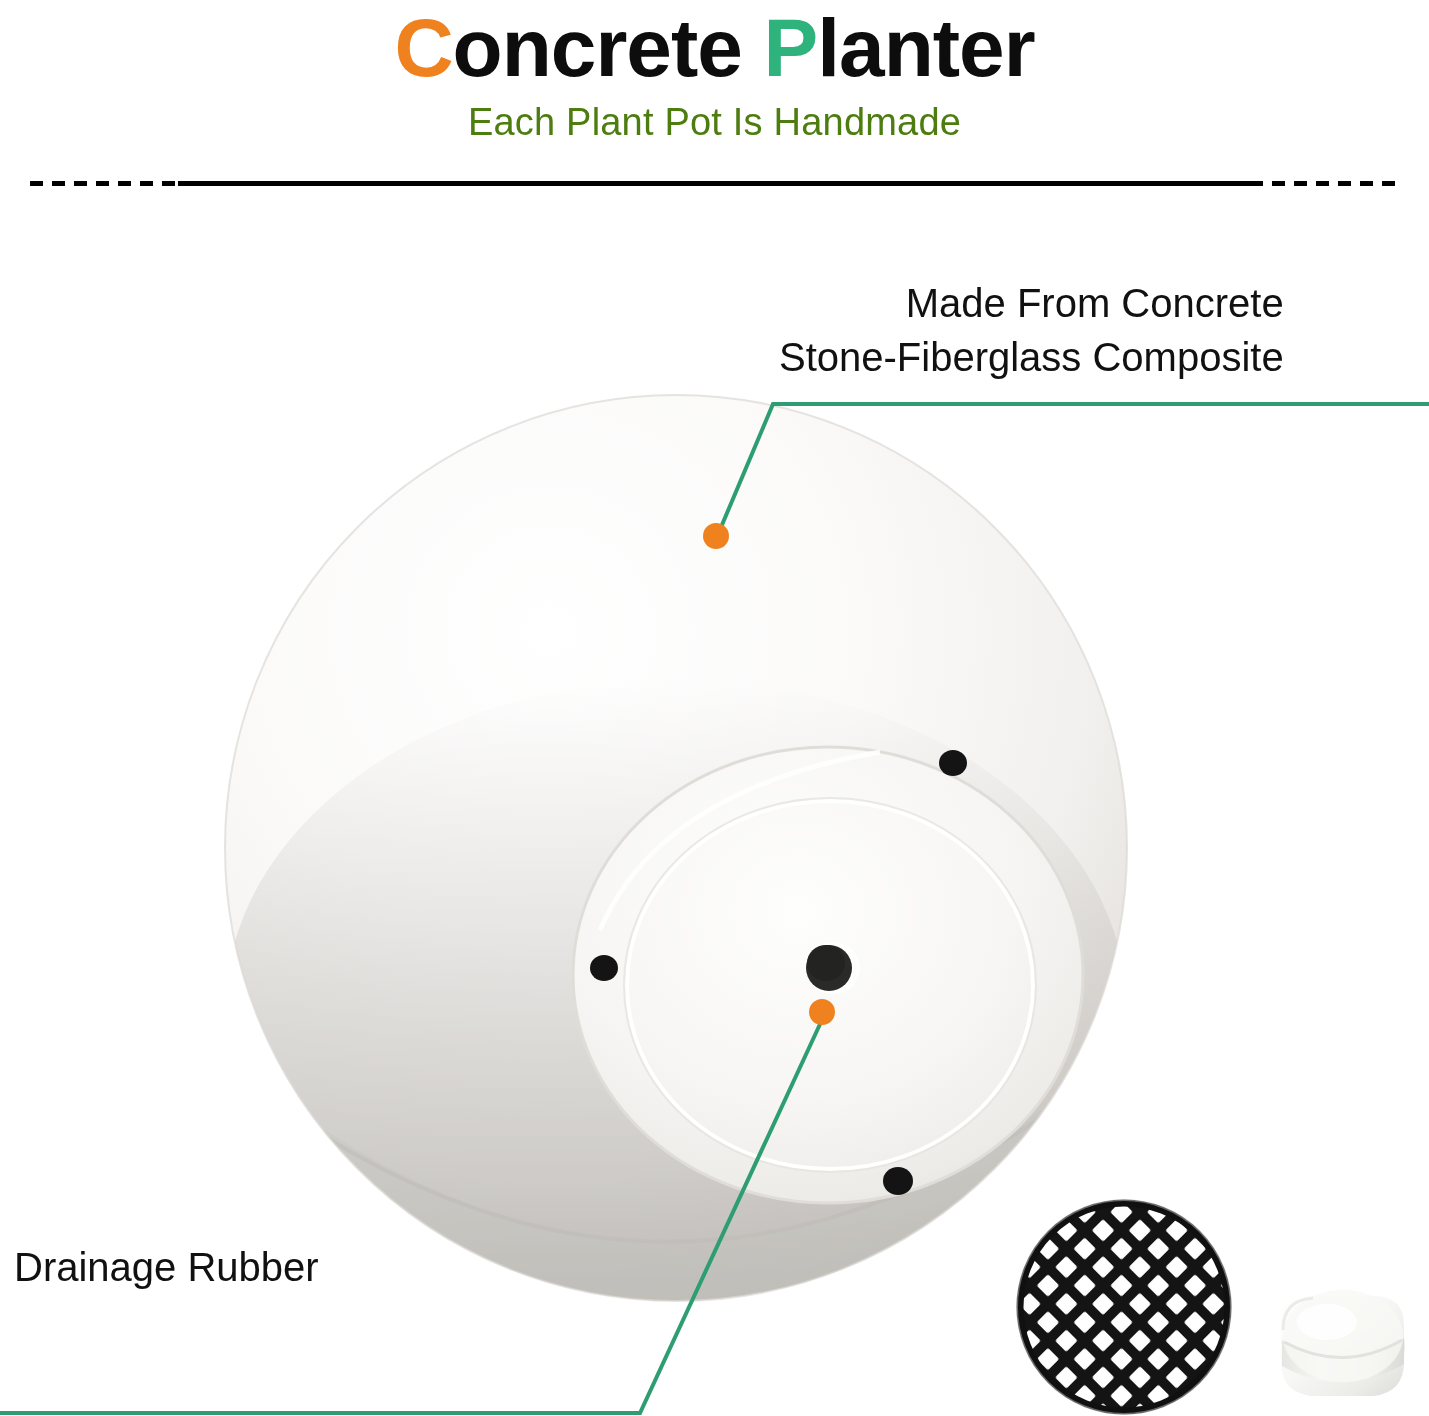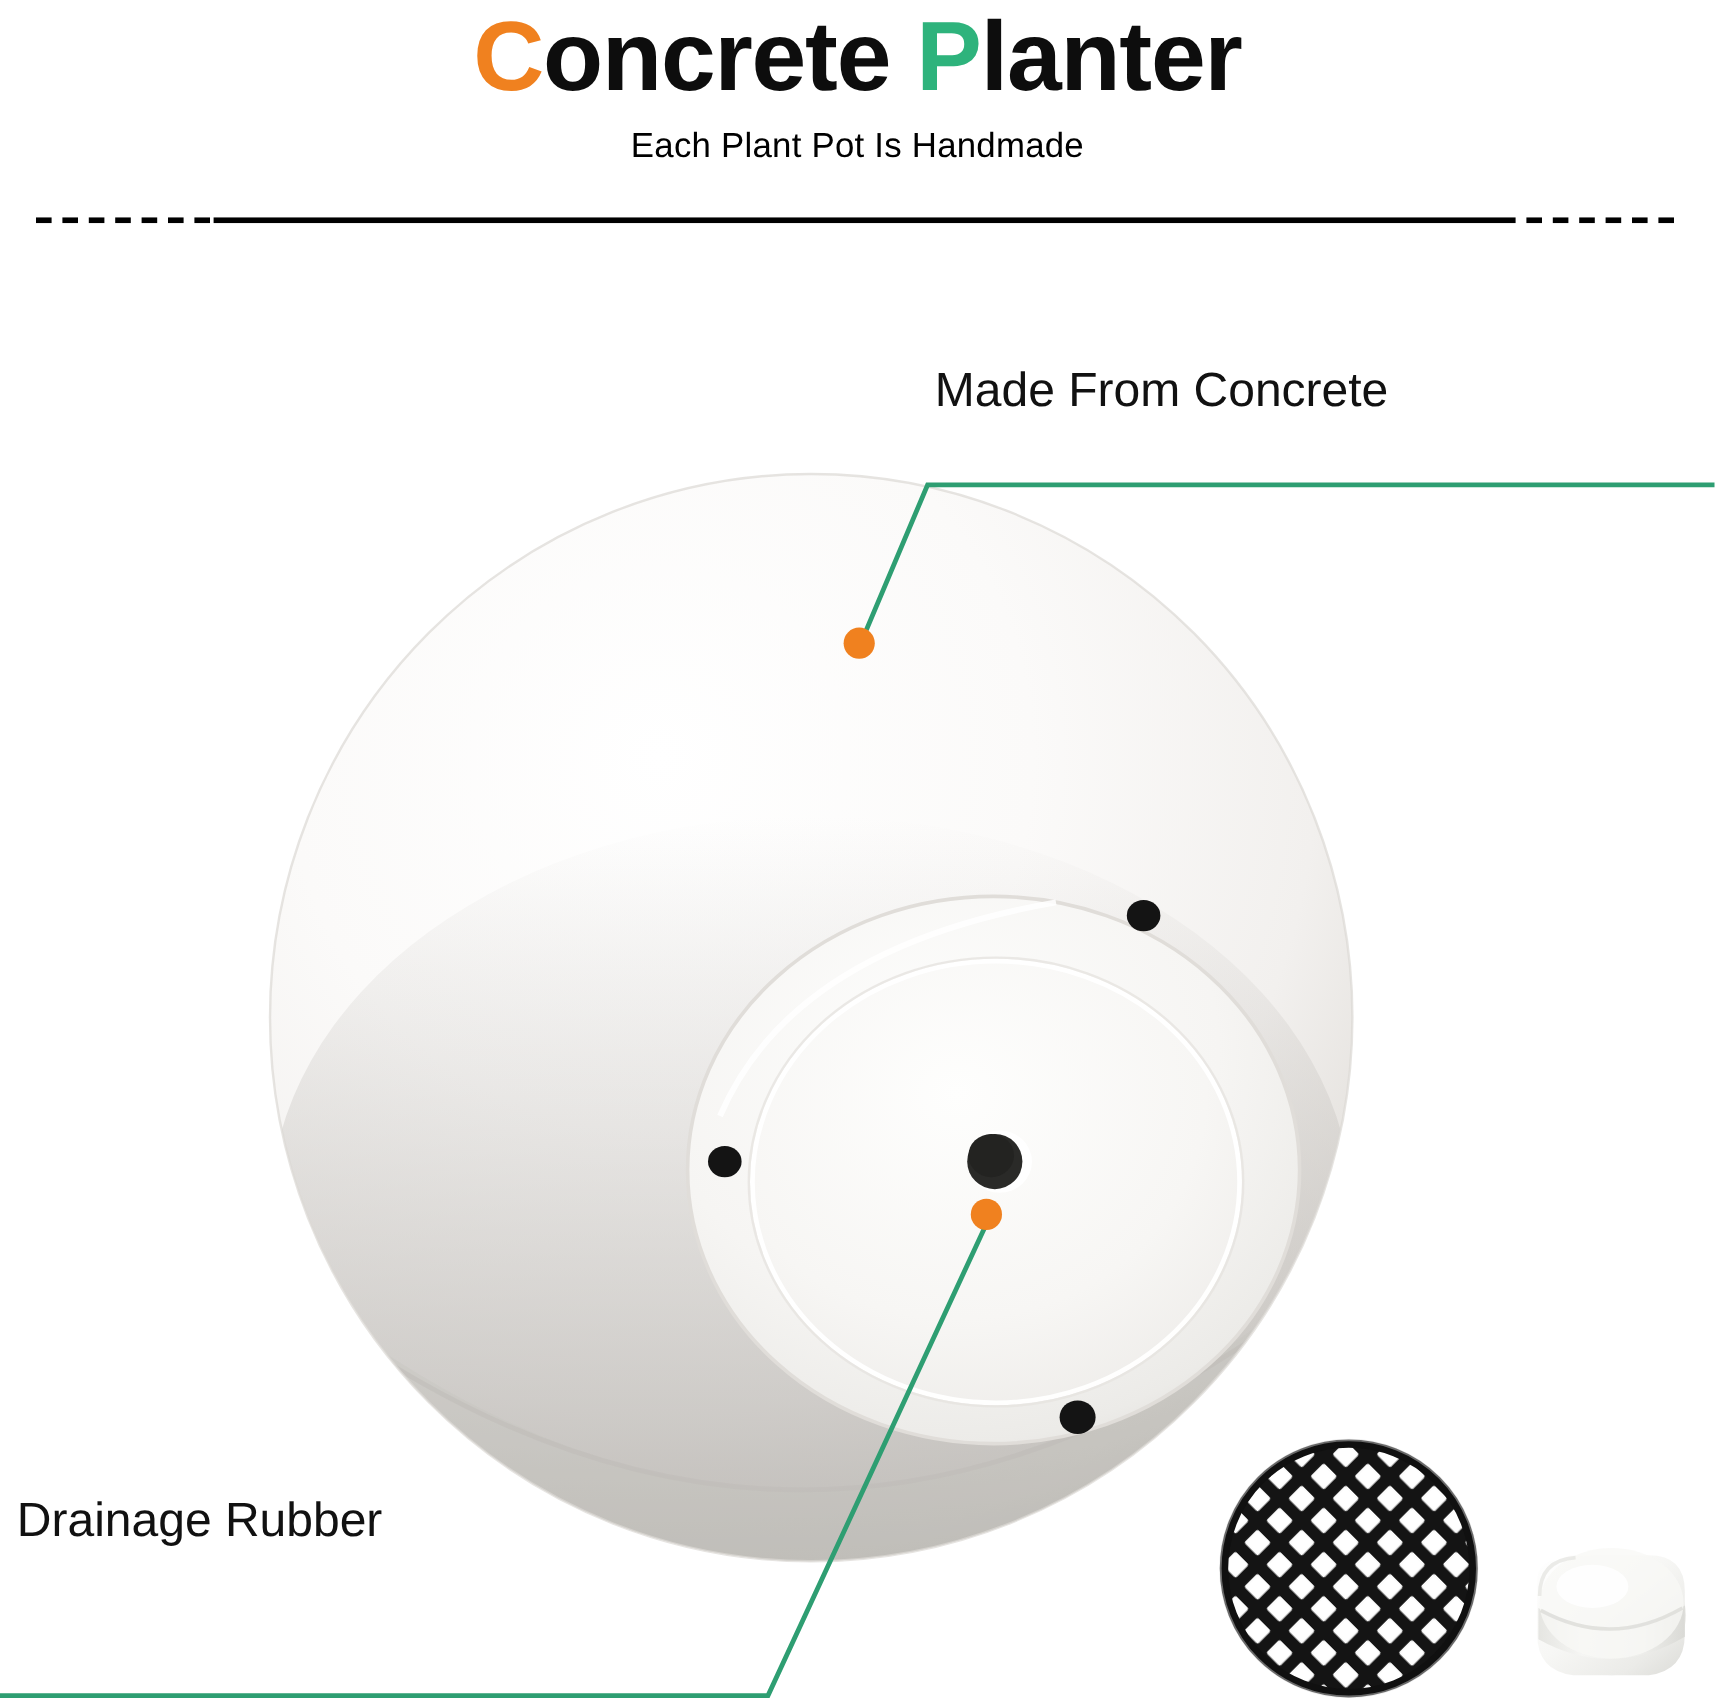--- a/index.html
+++ b/index.html
@@ -30,23 +30,23 @@
     line-height:96px;
     color:#111111;
     white-space:nowrap;
   }
   #main-title .t-orange { color:#F0811F; }
   #main-title .t-green  { color:#2EB37C; }
   #main-title .t-dark   { color:#0d0d0d; }
 
   #subtitle {
     margin-top:6px;
-    font-size:29px;
+    font-size:38px;
     font-weight:400;
-    color:#000000;
+    color:#4d7c0f;
     line-height:40px;
     letter-spacing:0.2px;
   }
 
   
   #divider {
     position:absolute;
     left:28px; top:181px;
     width:1378px; height:5px;
   }
@@ -64,21 +64,20 @@
     position:absolute;
     font-size:40px;
     line-height:54px;
     font-weight:400;
     color:#111111;
     white-space:nowrap;
   }
   #callout-top-right {
     left:779px; top:276px;
     text-align:right;
-    margin-top:22px;
   }
   #callout-bottom-left {
     left:14px; top:1240px;
     text-align:left;
   }
   .callout-line { display:block; }
 
   
   #connectors {
     position:absolute;
@@ -242,19 +241,20 @@
     </g>
 
     <g>
       <path d="M 0 1413 L 640 1413 L 821 1022" fill="none" stroke="#2E9E72" stroke-width="4" stroke-linejoin="miter"></path>
       <circle cx="822" cy="1012" r="13" fill="#F0811F"></circle>
     </g>
   </svg>
 
   <div id="callout-top-right" class="callout-text">
     <span class="callout-line">Made From Concrete</span>
+    <span class="callout-line">Stone-Fiberglass Composite</span>
   </div>
 
   <div id="callout-bottom-left" class="callout-text">
     <span class="callout-line">Drainage Rubber</span>
   </div>
 
 </div>
 
 </body></html>

